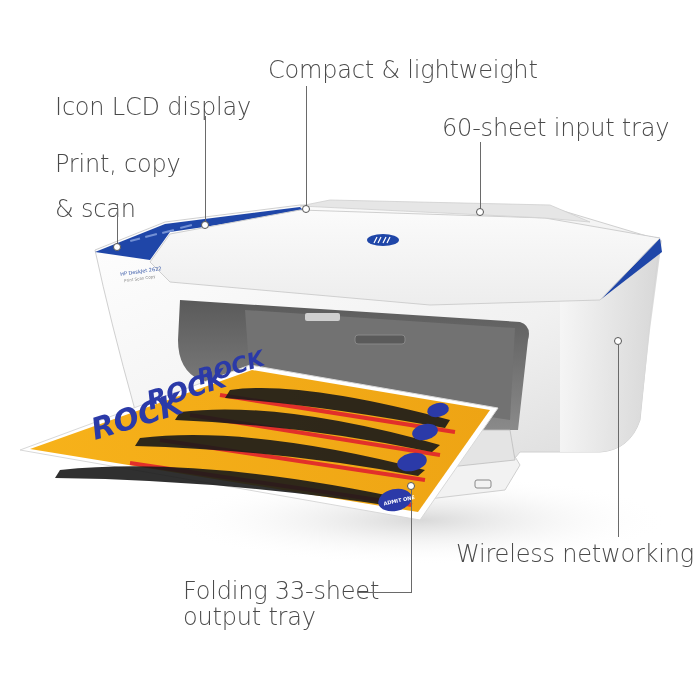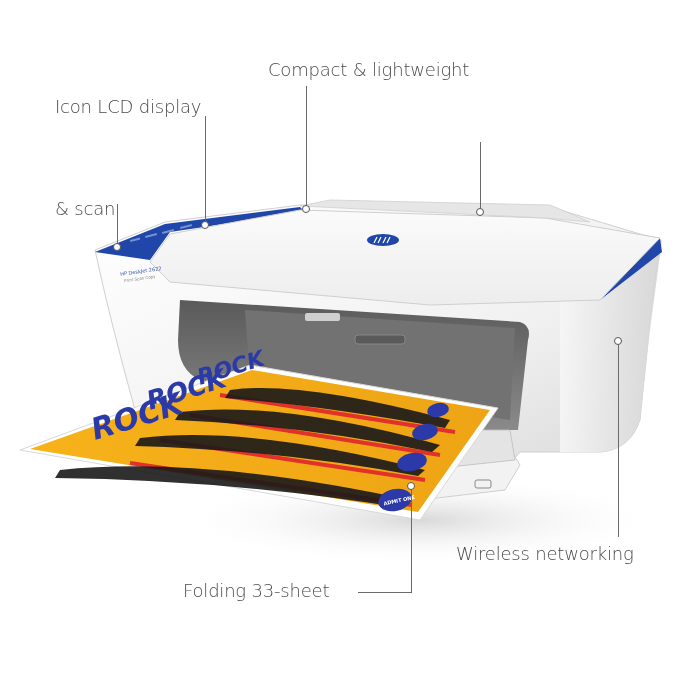--- a/index.html
+++ b/index.html
@@ -1,19 +1,19 @@
 <!DOCTYPE html>
 <html><head>
 <meta charset="utf-8">
 <style>
   html,body{margin:0;padding:0;background:#ffffff;}
   body{width:700px;height:700px;position:relative;overflow:hidden;font-family:"DejaVu Sans","Liberation Sans",sans-serif;}
   .stage{position:absolute;left:0;top:0;width:700px;height:700px;background:#ffffff;}
   svg.art{position:absolute;left:0;top:0;}
-  .callout{position:absolute;color:#4a4a4a;font-size:18px;font-weight:300;letter-spacing:-0.2px;line-height:26px;white-space:nowrap;}
+  .callout{position:absolute;color:#4a4a4a;font-size:24px;font-weight:300;letter-spacing:-0.2px;line-height:26px;white-space:nowrap;}
   .line{position:absolute;background:#6a6a6a;}
   .dot{position:absolute;width:6px;height:6px;border:1.5px solid #555;border-radius:50%;background:#fff;box-sizing:content-box;}
   .model{position:absolute;font-size:5px;color:#3a5aa8;white-space:nowrap;}
 </style>
 </head>
 <body>
 
 <div class="stage">
 
   <svg class="art" width="700" height="700" viewBox="0 0 700 700">
@@ -114,33 +114,36 @@
     </g>
   </svg>
 
   <div class="model" style="left:120px;top:268px;transform:rotate(-8deg);">HP DeskJet 2622</div>
   <div class="model" style="left:124px;top:276px;transform:rotate(-8deg);color:#8a8a8a;font-size:4px;">Print Scan Copy</div>
 
   <div class="callout" style="left:55px;top:86px;margin-top:8px;">Icon LCD display</div>
   <div class="line" style="left:205px;top:116px;width:1px;height:106px;"></div>
   <div class="dot" style="left:201px;top:221px;"></div>
 
+  <div class="callout" style="left:55px;top:151px;">Print, copy</div>
   <div class="callout" style="left:55px;top:177px;margin-top:19px;">&amp; scan</div>
   <div class="line" style="left:117px;top:204px;width:1px;height:40px;"></div>
   <div class="dot" style="left:113px;top:243px;"></div>
 
   <div class="callout" style="left:268px;top:57px;">Compact &amp; lightweight</div>
   <div class="line" style="left:306px;top:86px;width:1px;height:120px;"></div>
   <div class="dot" style="left:302px;top:205px;"></div>
 
+  <div class="callout" style="left:442px;top:115px;">60-sheet input tray</div>
   <div class="line" style="left:480px;top:142px;width:1px;height:67px;"></div>
   <div class="dot" style="left:476px;top:208px;"></div>
 
   <div class="callout" style="left:456px;top:541px;">Wireless networking</div>
   <div class="line" style="left:618px;top:345px;width:1px;height:192px;"></div>
   <div class="dot" style="left:614px;top:337px;"></div>
 
   <div class="callout" style="left:183px;top:578px;">Folding 33-sheet</div>
+  <div class="callout" style="left:183px;top:604px;">output tray</div>
   <div class="line" style="left:358px;top:592px;width:53px;height:1px;"></div>
   <div class="line" style="left:411px;top:490px;width:1px;height:103px;"></div>
   <div class="dot" style="left:407px;top:482px;"></div>
 
 </div>
 
 </body></html>

